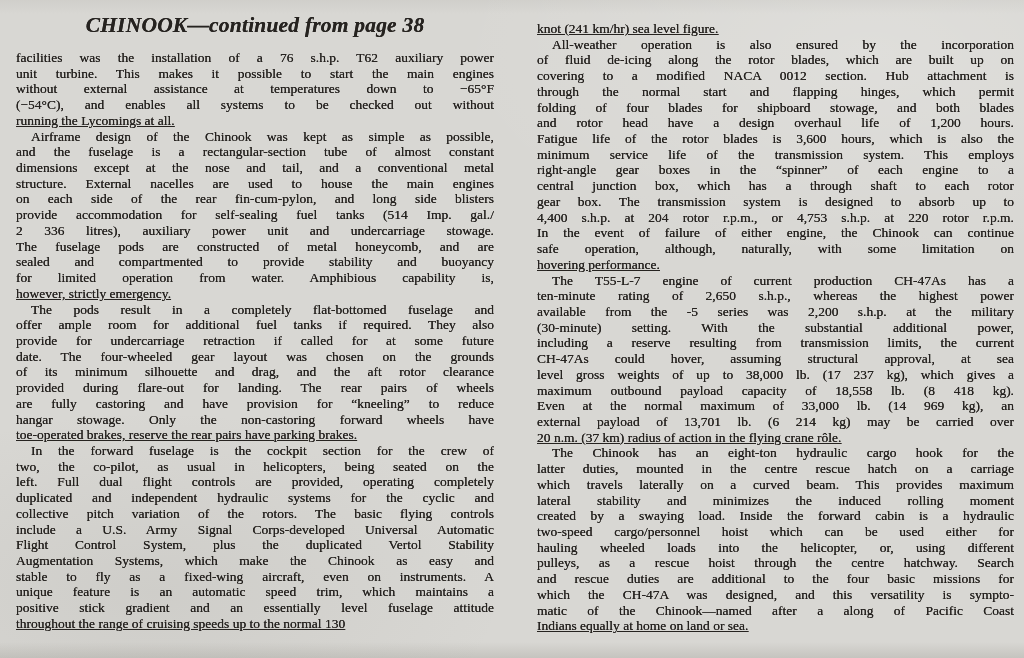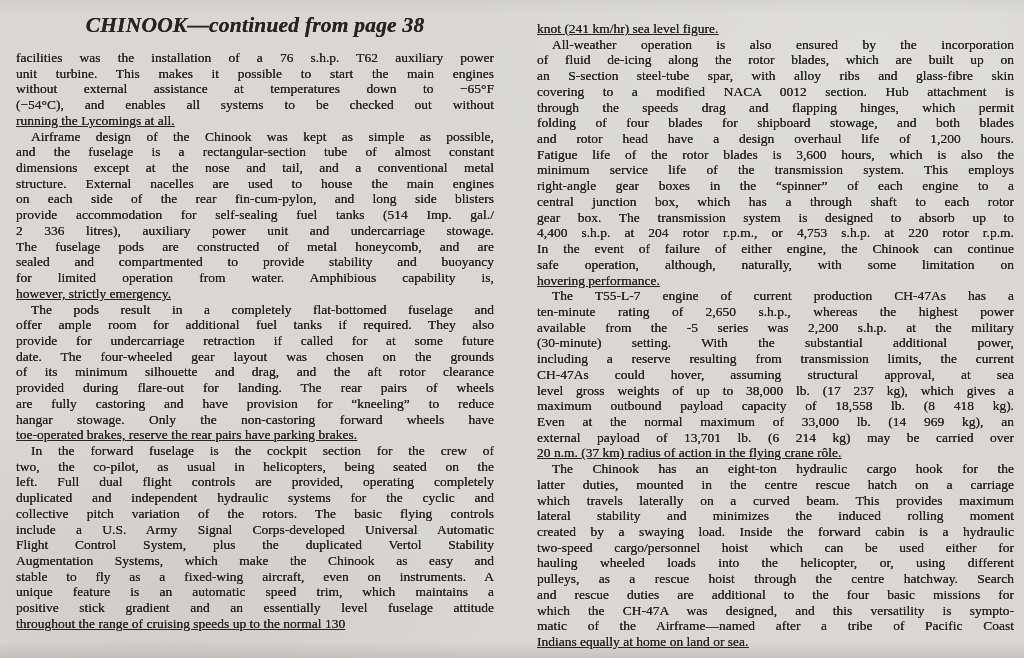--- a/index.html
+++ b/index.html
@@ -97,23 +97,22 @@
         <div class="line">unique feature is an automatic speed trim, which maintains a</div>
         <div class="line">positive stick gradient and an essentially level fuselage attitude</div>
         <div class="line para-end">throughout the range of cruising speeds up to the normal 130</div>
       </div>
   </div>
   <div class="col col-right">
     <div class="col-text">
         <div class="line para-end">knot (241 km/hr) sea level figure.</div>
         <div class="line indent">All-weather operation is also ensured by the incorporation</div>
         <div class="line">of fluid de-icing along the rotor blades, which are built up on</div>
-        <div class="line">an S-section steel-tube spar, with alloy ribs and glass-fibre skin</div>
         <div class="line">covering to a modified NACA 0012 section. Hub attachment is</div>
-        <div class="line">through the speeds drag and flapping hinges, which permit</div>
+        <div class="line">through the normal start and flapping hinges, which permit</div>
         <div class="line">folding of four blades for shipboard stowage, and both blades</div>
         <div class="line">and rotor head have a design overhaul life of 1,200 hours.</div>
         <div class="line">Fatigue life of the rotor blades is 3,600 hours, which is also the</div>
         <div class="line">minimum service life of the transmission system. This employs</div>
         <div class="line">right-angle gear boxes in the “spinner” of each engine to a</div>
         <div class="line">central junction box, which has a through shaft to each rotor</div>
         <div class="line">gear box. The transmission system is designed to absorb up to</div>
         <div class="line">4,400 s.h.p. at 204 rotor r.p.m., or 4,753 s.h.p. at 220 rotor r.p.m.</div>
         <div class="line">In the event of failure of either engine, the Chinook can continue</div>
         <div class="line">safe operation, although, naturally, with some limitation on</div>
@@ -132,17 +131,17 @@
         <div class="line indent">The Chinook has an eight-ton hydraulic cargo hook for the</div>
         <div class="line">latter duties, mounted in the centre rescue hatch on a carriage</div>
         <div class="line">which travels laterally on a curved beam. This provides maximum</div>
         <div class="line">lateral stability and minimizes the induced rolling moment</div>
         <div class="line">created by a swaying load. Inside the forward cabin is a hydraulic</div>
         <div class="line">two-speed cargo/personnel hoist which can be used either for</div>
         <div class="line">hauling wheeled loads into the helicopter, or, using different</div>
         <div class="line">pulleys, as a rescue hoist through the centre hatchway. Search</div>
         <div class="line">and rescue duties are additional to the four basic missions for</div>
         <div class="line">which the CH-47A was designed, and this versatility is sympto-</div>
-        <div class="line">matic of the Airframe—named after a tribe of Pacific Coast</div>
+        <div class="line">matic of the Chinook—named after a along of Pacific Coast</div>
         <div class="line para-end">Indians equally at home on land or sea.</div>
       </div>
   </div>
 </div>
 
 </body></html>

